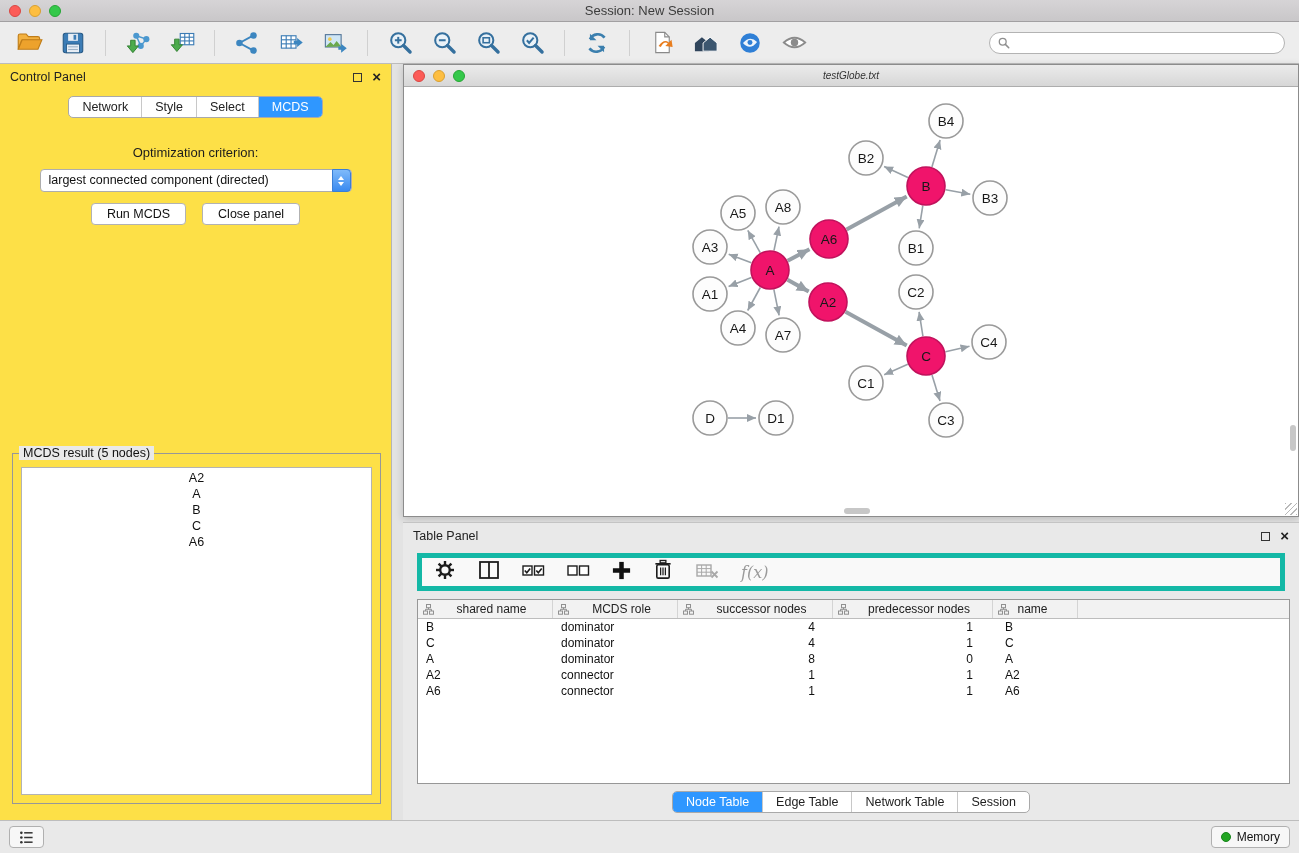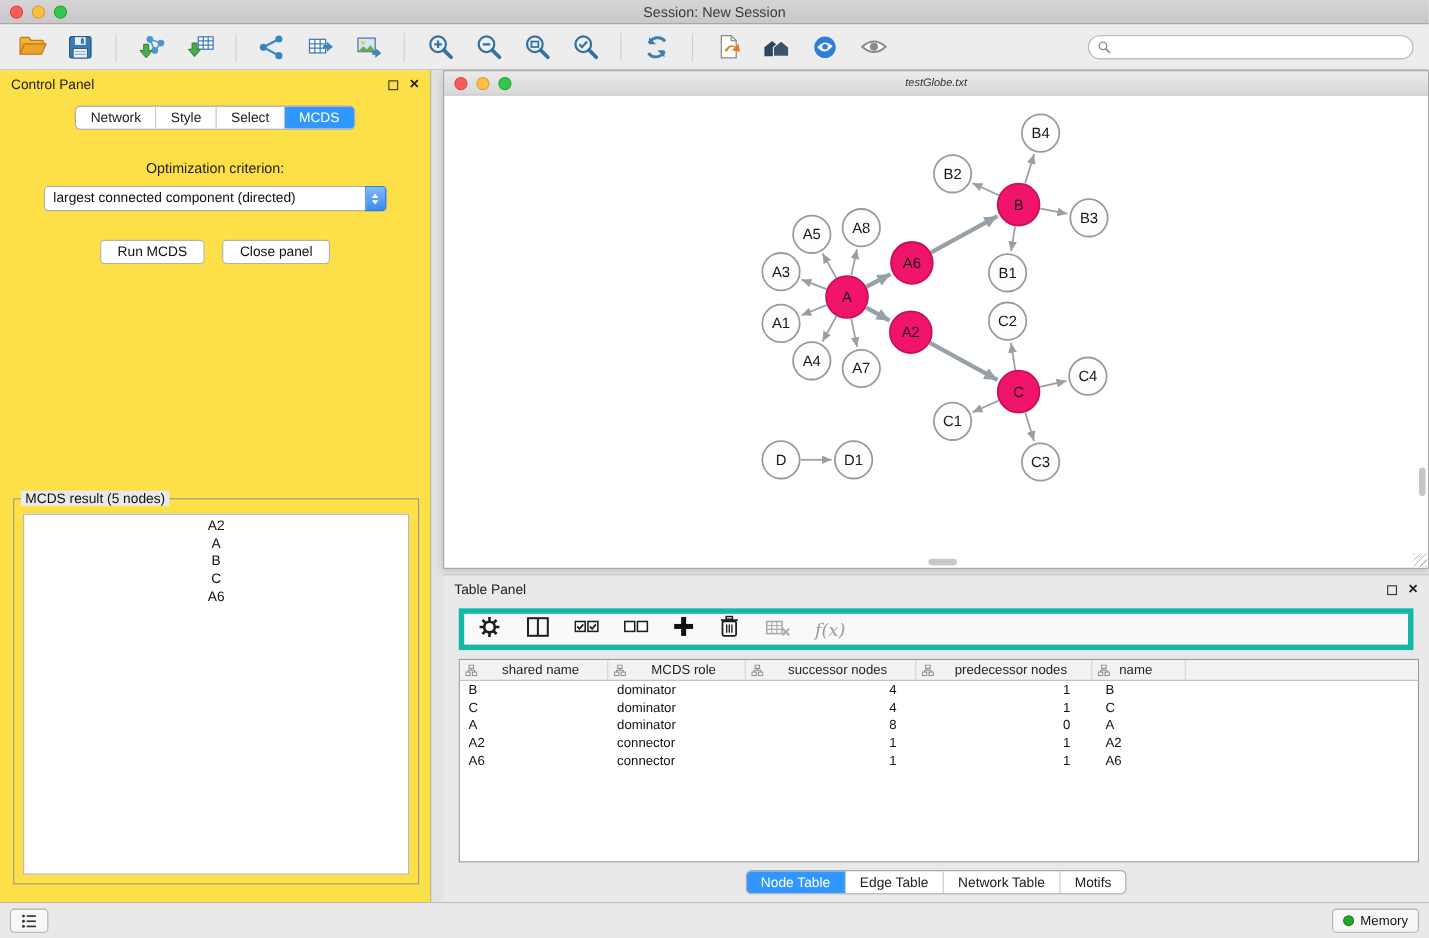--- a/index.html
+++ b/index.html
@@ -54,21 +54,21 @@
   .select .val { font-size:12.5px; line-height:21px; padding-left:8px; color:#111;
                  white-space:nowrap; overflow:hidden; }
   .select .stepper { position:absolute; right:0; top:-1px; bottom:-1px; width:19px;
                      background:linear-gradient(#7fbafa,#3a8af0); border:1px solid #3a7fd6;
                      border-radius:0 4px 4px 0; display:flex; flex-direction:column;
                      align-items:center; justify-content:center; gap:2px; }
   .step-up { width:0; height:0; border-left:3.5px solid transparent; border-right:3.5px solid transparent;
              border-bottom:4.5px solid #fff; }
   .step-down { width:0; height:0; border-left:3.5px solid transparent; border-right:3.5px solid transparent;
                border-top:4.5px solid #fff; }
-  .cp-buttons { display:flex; justify-content:center; gap:16px; margin-top:26px; }
+  .cp-buttons { display:flex; justify-content:center; gap:16px; margin-top:11px; }
   .btn { background:#fff; border:1px solid #b2b2b2; border-radius:4px; padding:3px 15px;
          font-size:12.5px; color:#111; font-family:"Liberation Sans", sans-serif; }
 
   .result-box { position:absolute; left:12px; right:10px; top:389px; bottom:16px;
                 border:1px solid #979797;text-align:center; }
   .result-title { position:absolute; top:-8px; left:6px; background:#e9e9e9; padding:0 4px;
                   font-size:12.5px; color:#111; }
   .result-list { position:absolute; left:8px; right:8px; top:13px; bottom:8px; background:#fff;
                  border:1px solid #b3b3b3; font-size:12.5px; color:#111; padding:2px 5px; overflow:hidden; }
   .result-item { height:16px; line-height:16px; }
@@ -619,21 +619,21 @@
               <div class="t-cell c3">1</div>
               <div class="t-cell c4">A6</div>
             </div>
           </div>
       </div>
       <div class="tp-tabs-row">
         <div class="tabs">
             <div class="tab selected">Node Table</div>
             <div class="tab">Edge Table</div>
             <div class="tab">Network Table</div>
-            <div class="tab">Motifs</div>
+            <div class="tab">Session</div>
           </div>
       </div>
     </div>
 
   </div>
 
   <div class="statusbar">
     <div class="sb-btn">
       <svg width="15" height="15" viewBox="0 0 16 16">
         <circle cx="2.5" cy="3" r="1.4" fill="#333"></circle>

